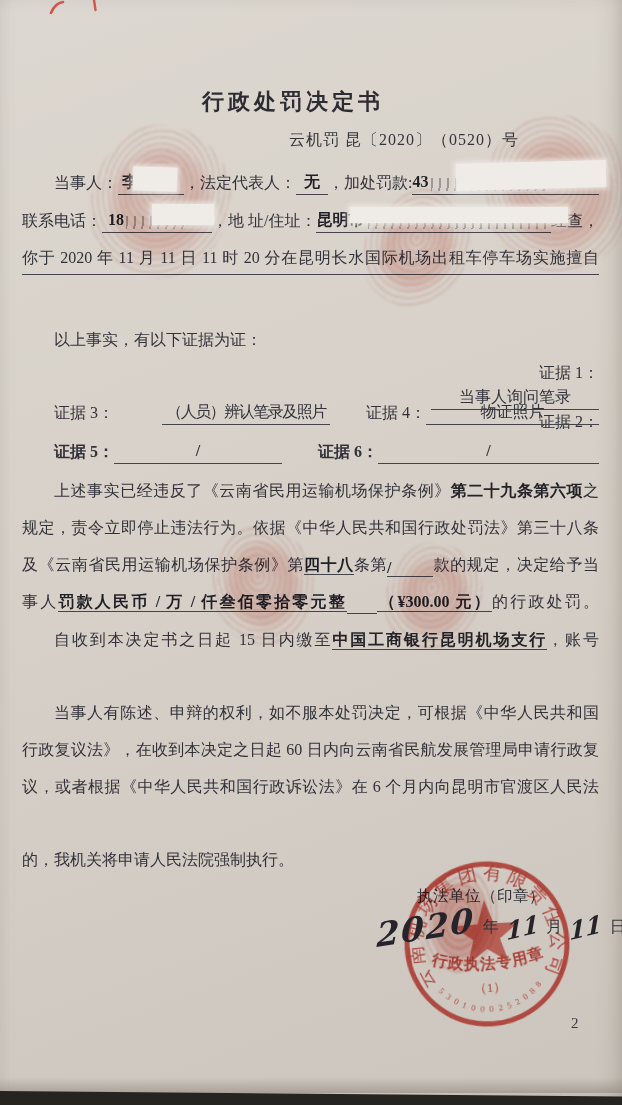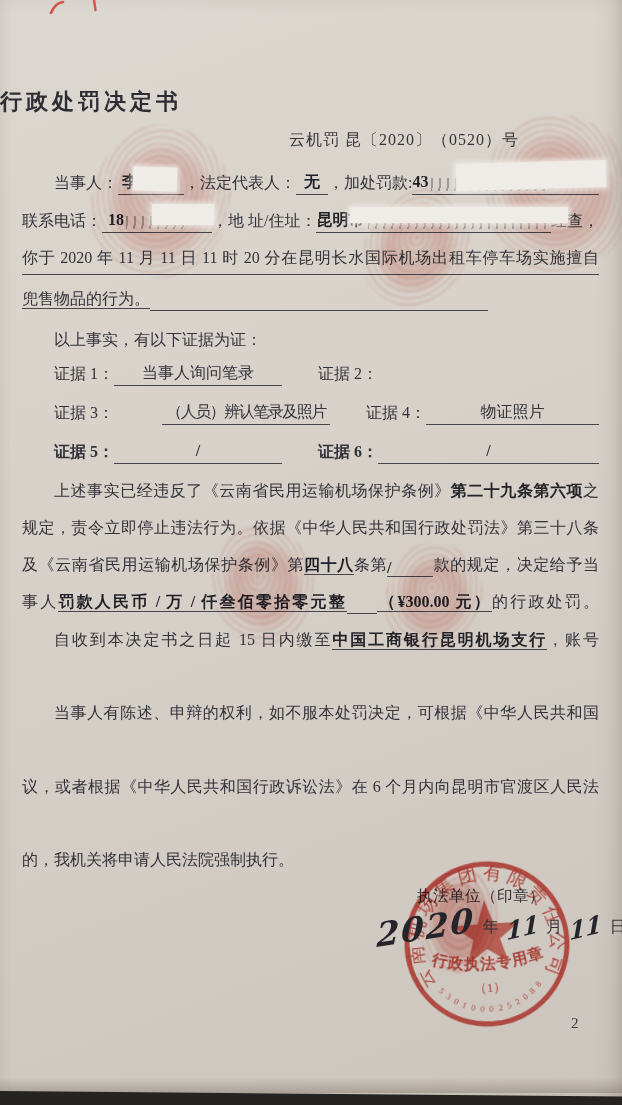--- a/index.html
+++ b/index.html
@@ -4,21 +4,21 @@
 <style>
   html,body{margin:0;padding:0;background:#1d1b18;}
   .paper{
     position:relative; width:622px; height:1105px; overflow:hidden;
     font-family:"Liberation Serif","DejaVu Serif",serif;
     color:#32323a;
     background:linear-gradient(160deg,#dcd7d0 0%,#d8d2ca 35%,#d3ccc4 70%,#ccc5bd 100%);
     box-shadow:inset -16px 0 26px -16px rgba(90,80,70,.30), inset 0 -14px 20px -12px rgba(80,70,60,.25), inset 10px 0 22px -16px rgba(120,110,100,.18);
   }
   .abs{position:absolute;}
-  .doc-title{top:87px; left:0; width:586px; text-align:left; font-size:22px; font-weight:700; letter-spacing:4px; color:#2c2c32;}
+  .doc-title{top:87px; left:0; width:586px; text-align:center; font-size:22px; font-weight:700; letter-spacing:4px; color:#2c2c32;}
   .doc-no{top:130px; left:289px; font-size:16px; letter-spacing:1px; color:#34343a;}
   .jline{left:22px; width:577px; font-size:16px; line-height:24px; text-align:justify; text-align-last:justify;}
   .lline{left:22px; font-size:16px; line-height:24px; white-space:nowrap;}
   .indent{padding-left:32px; width:545px;}
   .fline{left:22px; width:577px; display:flex; align-items:flex-end; font-size:16px; line-height:24px; white-space:nowrap;}
   .ucell{border-bottom:1.4px solid #45444a; text-align:center; min-height:22px;}
   .u{border-bottom:1.4px solid #45444a; padding-bottom:1px;}
   .b{font-weight:700; color:#232328;}
   .hwv{font-weight:700; color:#1f1f26;}
   .tight{letter-spacing:-1.5px;margin-left:48px;}
@@ -92,27 +92,24 @@
       </span>
     <span>，地 址/住址：</span>
     <span class="ucell" style="flex:1; display:flex; text-align:left;">
         <span class="hwv">昆明市</span>
         <span class="ghost" style="flex:1; margin:0 4px 3px 4px;"></span>
       </span>
     <span>经查，</span>
   </div>
 
   <div class="abs jline full-underline" style="top:246px;">你于 2020 年 11 月 11 日 11 时 20 分在昆明长水国际机场出租车停车场实施擅自</div>
-  <div class="abs lline" style="top:287px;">
-    <span class="u">兜售物品的行为。</span><span class="blank" style="width:338px;"></span>
-  </div>
 
   <div class="abs lline indent" style="top:328px;">以上事实，有以下证据为证：</div>
 
-  <div class="abs fline" style="top:361px; padding-left:32px; width:545px;">
+  <div class="abs fline" style="top:361px; padding-left:32px; width:545px;flex-direction:column;">
     <span>证据 1：</span>
     <span class="ucell" style="width:168px;">当事人询问笔录</span>
     <span style="width:36px;"></span>
     <span>证据 2：</span>
   </div>
   <div class="abs fline" style="top:400px; padding-left:32px; width:545px;">
     <span>证据 3：</span>
     <span class="ucell tight" style="width:168px;">（人员）辨认笔录及照片</span>
     <span style="width:36px;"></span>
     <span>证据 4：</span>
@@ -135,20 +132,21 @@
   </div>
   <div class="abs jline" style="top:590px;">
     <span>事人</span><span class="u b hwv">罚款人民币 / 万 / 仟叁佰零拾零元整</span><span class="blank" style="width:30px;"></span><span class="u b hwv">（¥300.00 元）</span><span>的行政处罚。</span>
   </div>
 
   <div class="abs jline indent" style="top:628px;">
     <span>自收到本决定书之日起 15 日内缴至</span><span class="u b">中国工商银行昆明机场支行</span><span>，账号</span>
   </div>
 
   <div class="abs jline indent" style="top:701px;">当事人有陈述、申辩的权利，如不服本处罚决定，可根据《中华人民共和国</div>
+  <div class="abs jline" style="top:738px;">行政复议法》，在收到本决定之日起 60 日内向云南省民航发展管理局申请行政复</div>
   <div class="abs jline" style="top:775px;">议，或者根据《中华人民共和国行政诉讼法》在 6 个月内向昆明市官渡区人民法</div>
   <div class="abs lline" style="top:848px;">的，我机关将申请人民法院强制执行。</div>
 
   <div class="abs unit-label">执法单位（印章）</div>
   <div class="abs date-line">
     <span class="hw hw-year">2020</span>
     <span class="date-label">年</span>
     <span class="hw hw-num">11</span>
     <span class="date-label">月</span>
     <span class="hw hw-num">11</span>

